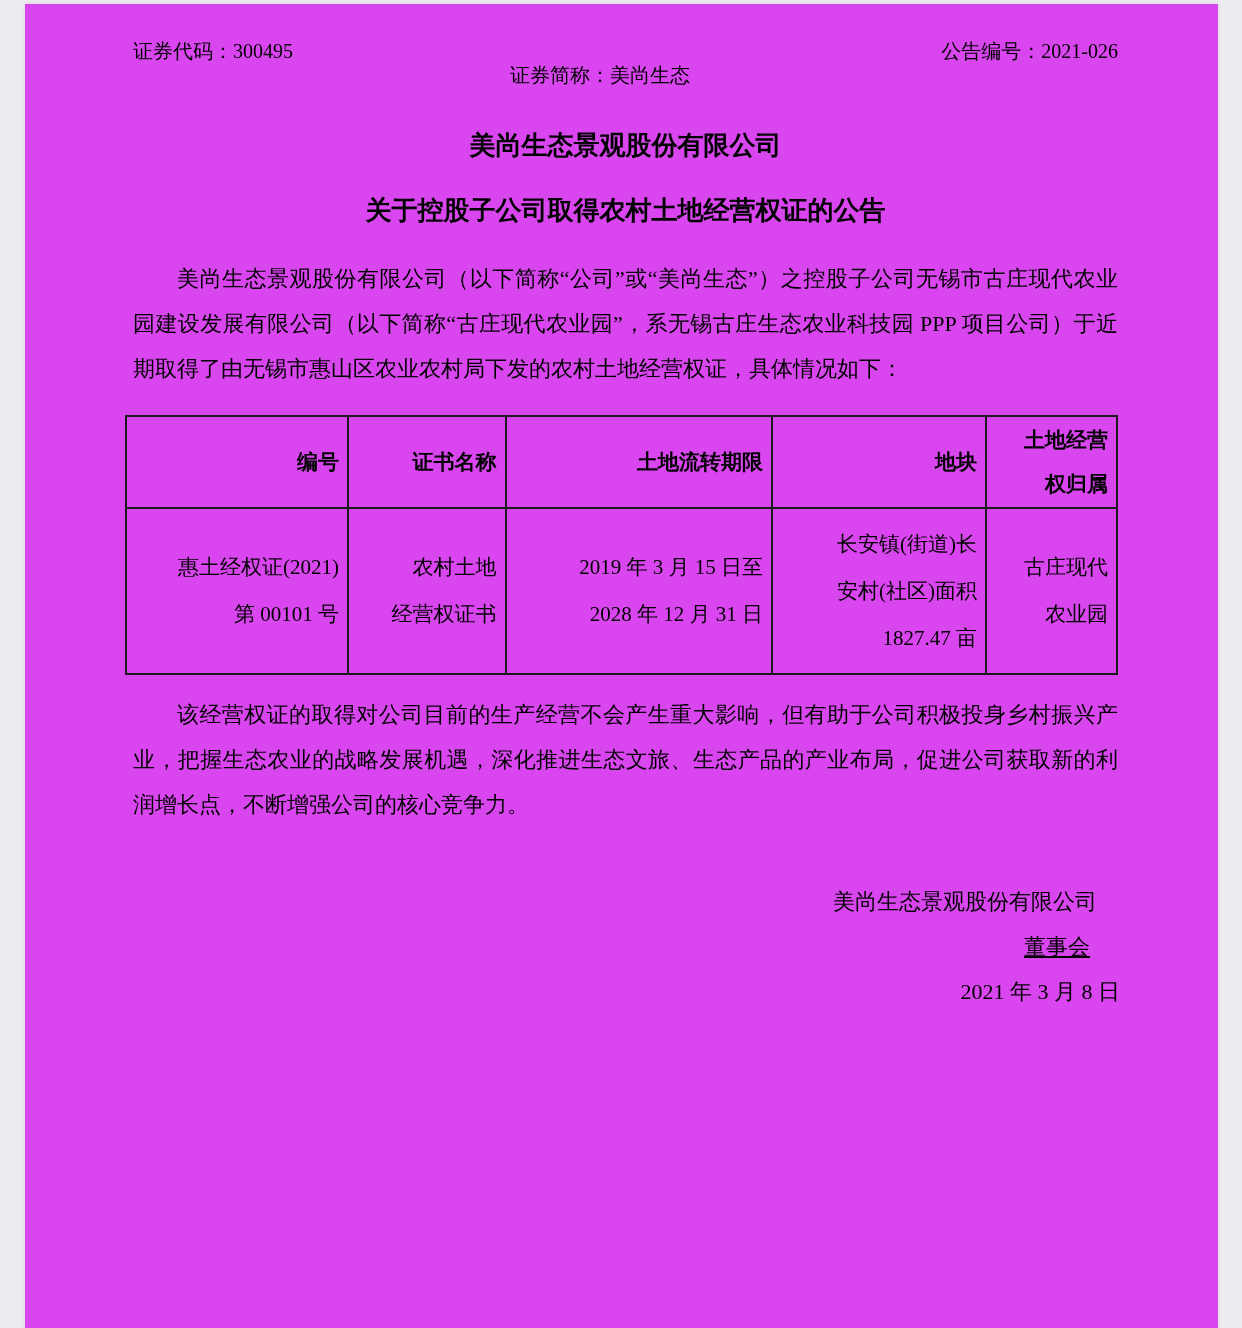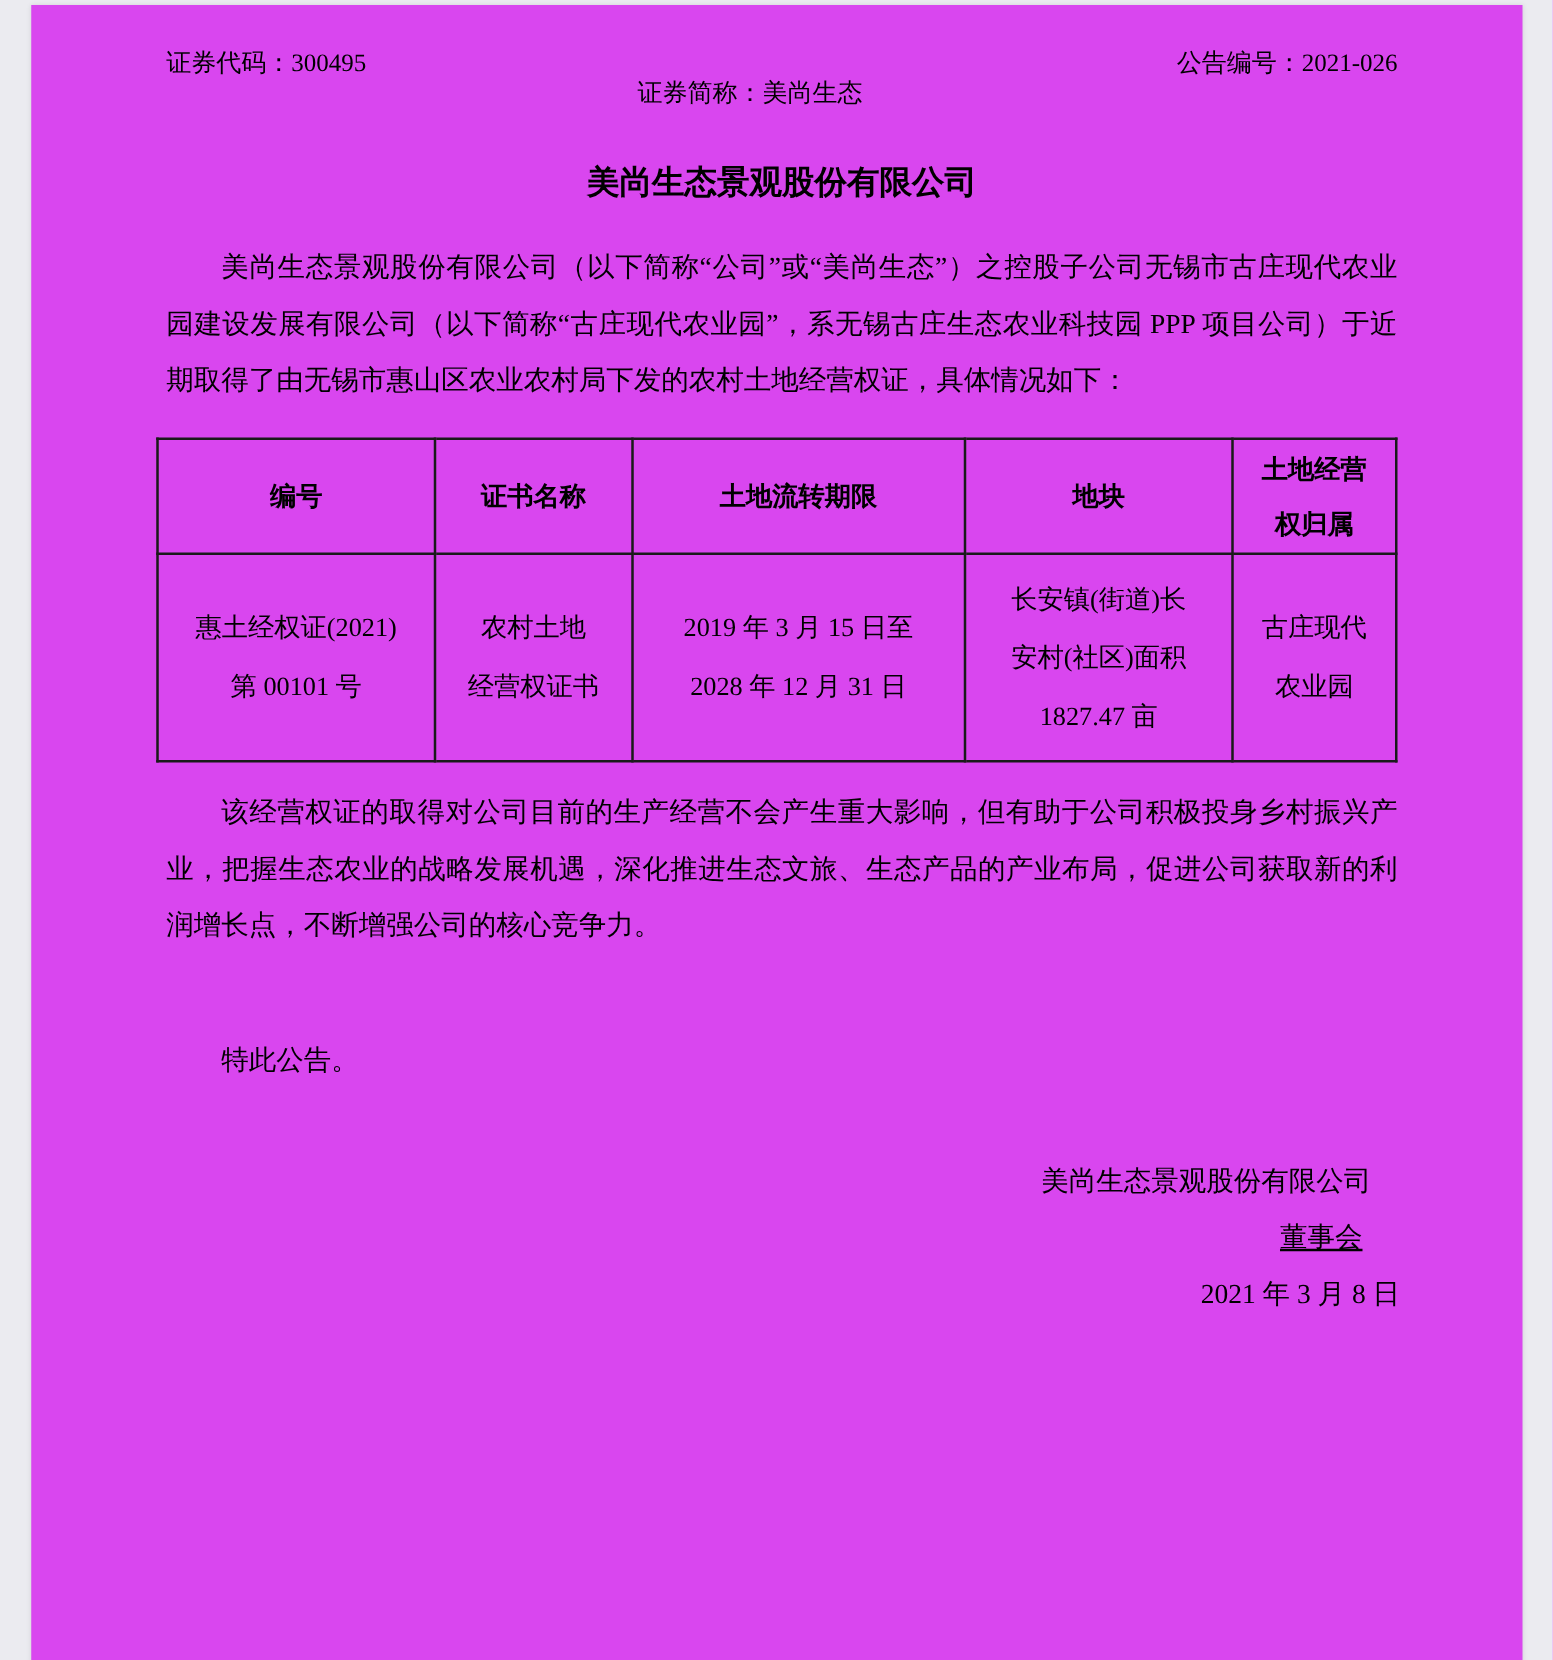--- a/index.html
+++ b/index.html
@@ -71,21 +71,21 @@
   .para-closing { margin-top: 63px; text-align: left; }
   table {
     margin-top: 24px;
     width: 100.8%;
     margin-left: -8px;
     border-collapse: collapse;
     table-layout: fixed;
   }
   th, td {
     border: 2px solid #1a1a1a;
-    text-align: center;
+    text-align: right;
     vertical-align: middle;
     padding: 0 8px;
     white-space: pre-line;
   }
   th {
     height: 92px;
     font-size: 21px;
     font-weight: bold;
     line-height: 44px;
   }
@@ -112,20 +112,21 @@
   <div class="page">
     <div class="content">
 
       <div class="info-row">
         <span class="info-code">证券代码：300495</span>
         <span class="info-name">证券简称：美尚生态</span>
         <span class="info-no">公告编号：2021-026</span>
       </div>
 
       <h1 class="title">美尚生态景观股份有限公司</h1>
+      <h2 class="subtitle">关于控股子公司取得农村土地经营权证的公告</h2>
 
 
       <p class="para para-intro">美尚生态景观股份有限公司（以下简称“公司”或“美尚生态”）之控股子公司无锡市古庄现代农业园建设发展有限公司（以下简称“古庄现代农业园”，系无锡古庄生态农业科技园 PPP 项目公司）于近期取得了由无锡市惠山区农业农村局下发的农村土地经营权证，具体情况如下：</p>
 
       <table>
         <colgroup>
           <col style="width:22.4%">
           <col style="width:15.9%">
           <col style="width:26.9%">
           <col style="width:21.6%">
@@ -153,21 +154,20 @@
 安村(社区)面积
 1827.47 亩</td>
             <td>古庄现代
 农业园</td>
           </tr>
         </tbody>
       </table>
 
       <p class="para para-impact">该经营权证的取得对公司目前的生产经营不会产生重大影响，但有助于公司积极投身乡村振兴产业，把握生态农业的战略发展机遇，深化推进生态文旅、生态产品的产业布局，促进公司获取新的利润增长点，不断增强公司的核心竞争力。</p>
 
-      <p class="para para-closing">特此公告。</p>
 
       <div class="signature">
         <p class="sig-company">美尚生态景观股份有限公司</p>
         <p class="sig-issuer">董事会</p>
         <p class="sig-date">2021 年 3 月 8 日</p>
       </div>
 
     </div>
   </div>
 </div>

